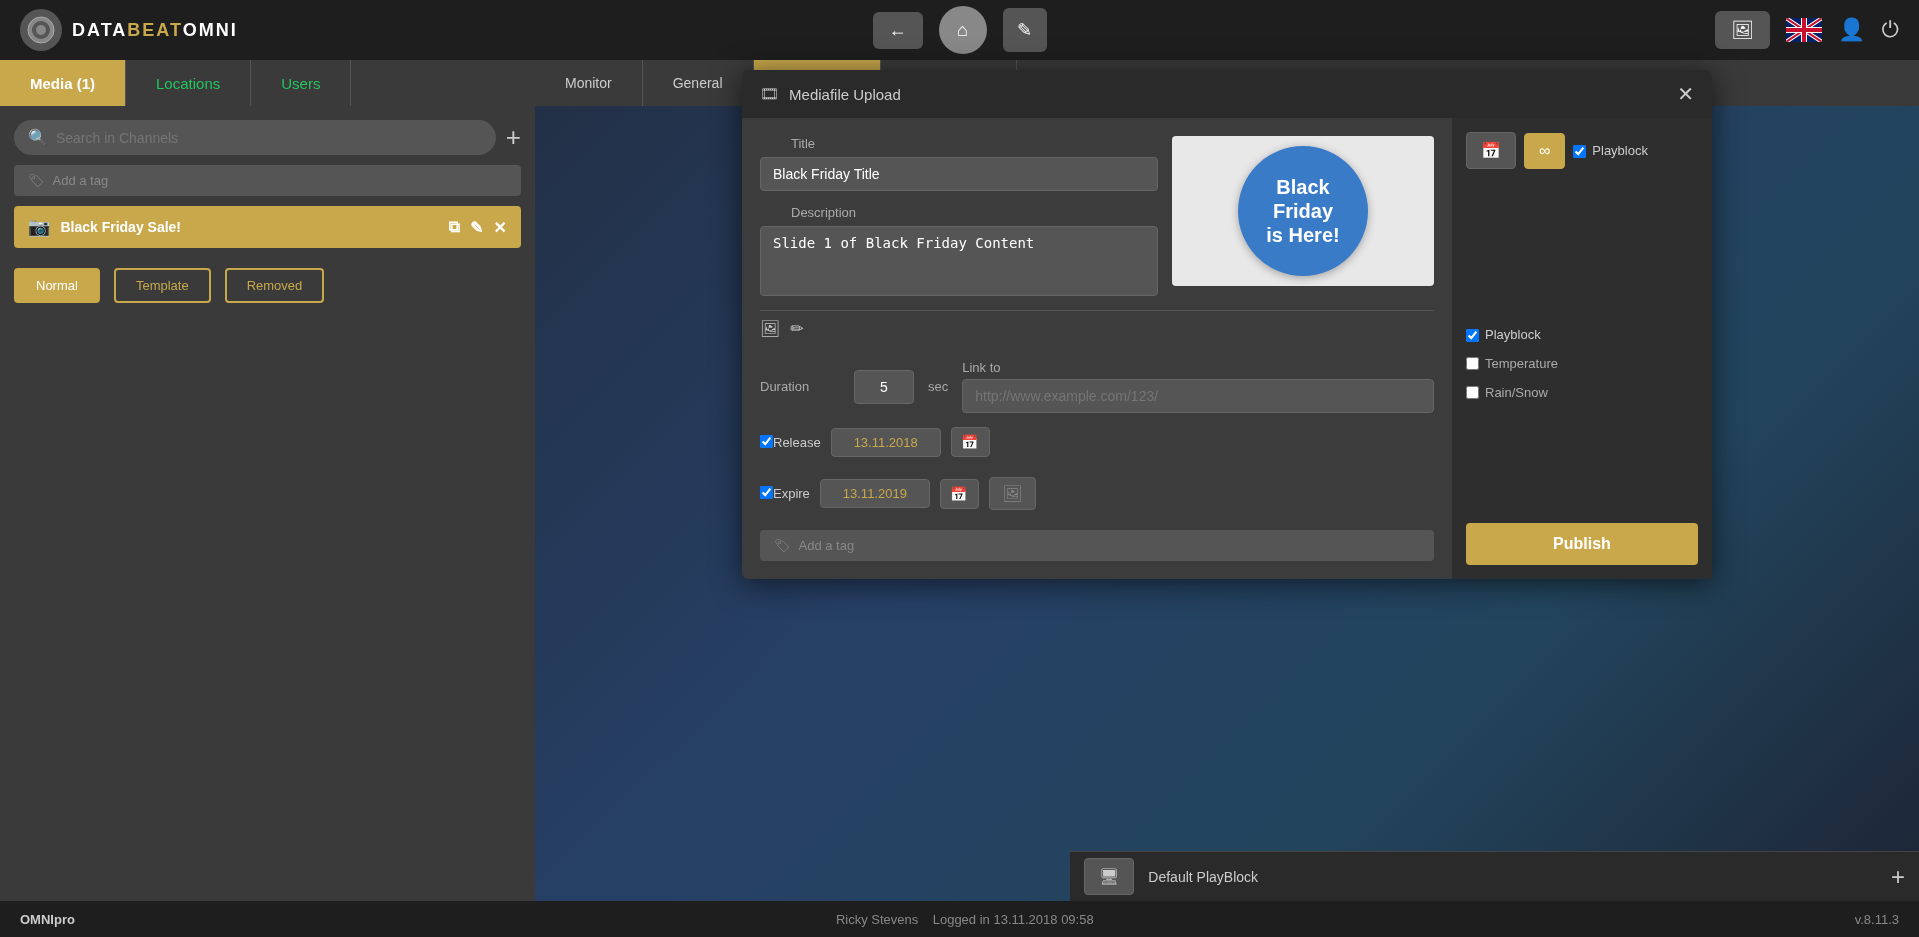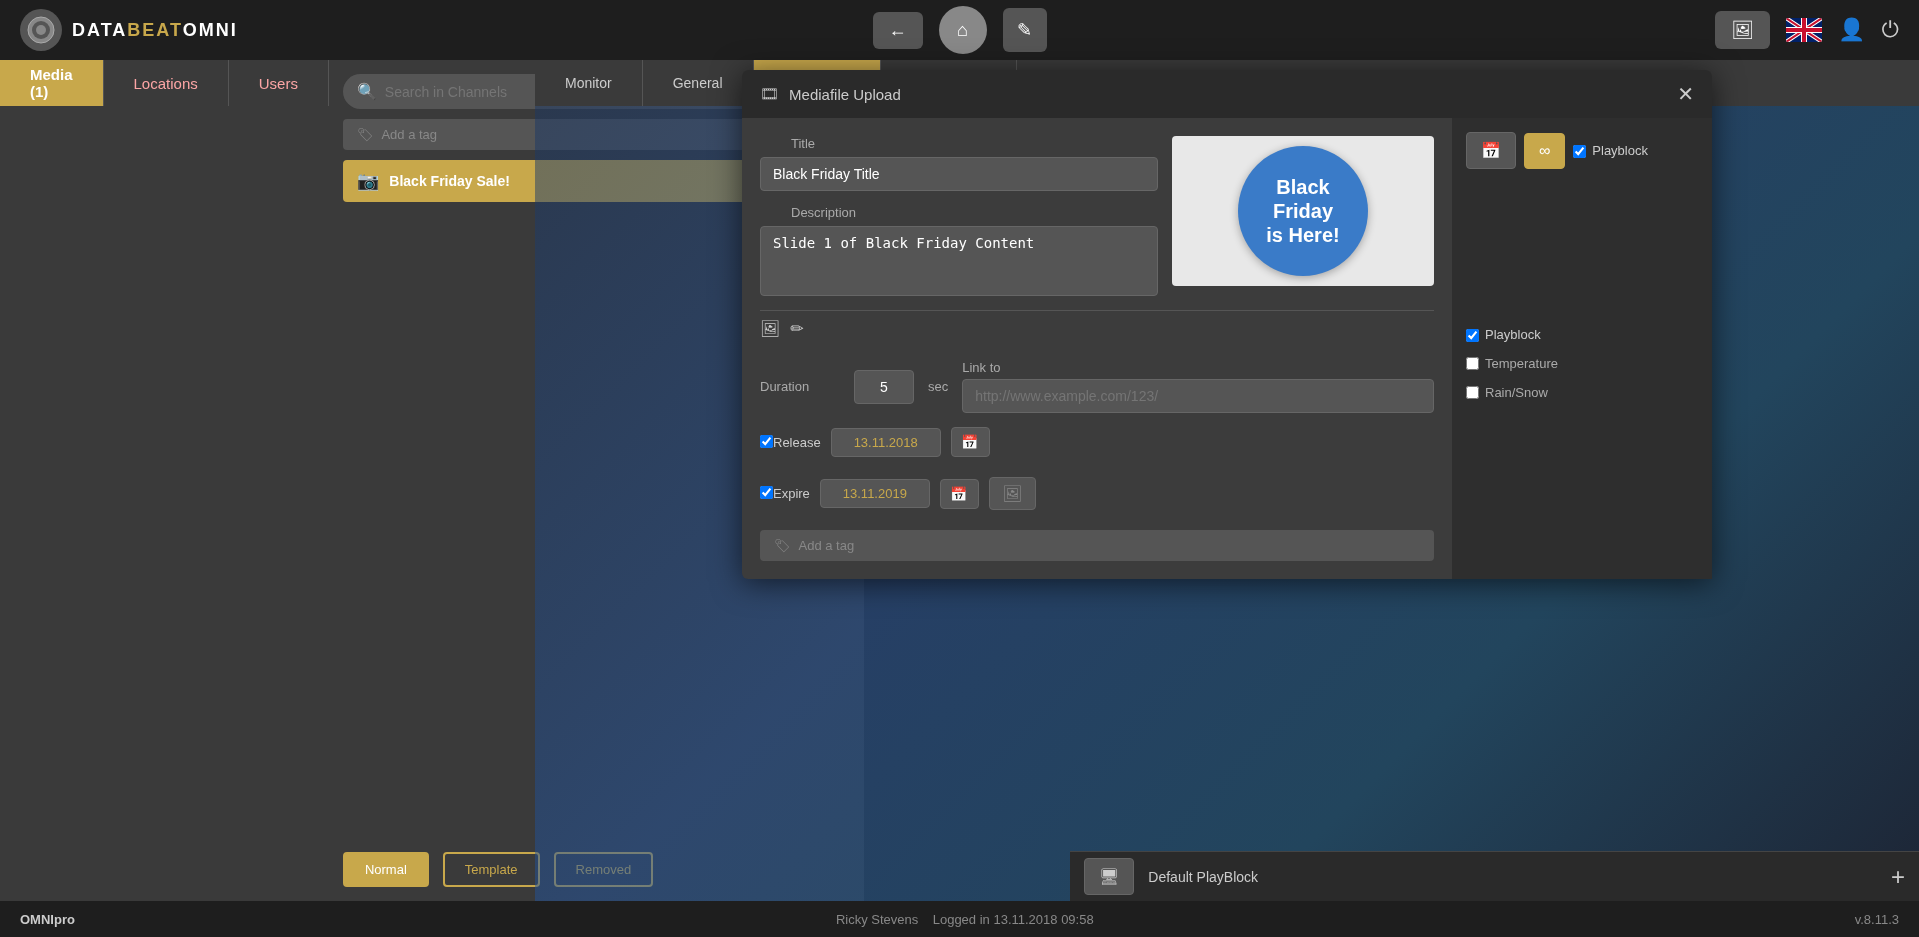--- a/index.html
+++ b/index.html
@@ -98,21 +98,21 @@
     .tab-bar {
       background: #3a3a3a;
       height: 46px;
       display: flex;
       align-items: stretch;
     }
     .tab-item {
       padding: 0 30px;
       display: flex; align-items: center;
       cursor: pointer;
-      color: #fca5a5;
+      color: #22c55e;
       font-size: 15px;
       border-right: 1px solid #555;
     }
     .tab-item.active {
       background: #c8a84b;
       color: #fff;
       font-weight: bold;
     }
 
     
@@ -578,21 +578,21 @@
     }
     .status-bar .version {
       color: #888;
     }
 
     
     .left-area {
       width: 535px;
       flex-shrink: 0;
       display: flex;
-      flex-direction: row;
+      flex-direction: column;
       background: #3a3a3a;
     }
 
     
     .right-area {
       flex: 1;
       display: flex;
       flex-direction: column;
       position: relative;
     }
@@ -817,20 +817,21 @@
               <span>Temperature</span>
             </div>
 
             <div class="sidebar-check">
               <input type="checkbox" style="">
               <span>Rain/Snow</span>
             </div>
 
             <div style="flex:1;"></div>
 
+            <button class="publish-btn">Publish</button>
           </div>
         </div>
       </div>
     </div>
 
     <div class="playblock-bar">
       <button class="playblock-icon-btn">
         <span>🖥</span>
       </button>
       <span class="playblock-label">Default PlayBlock</span>

